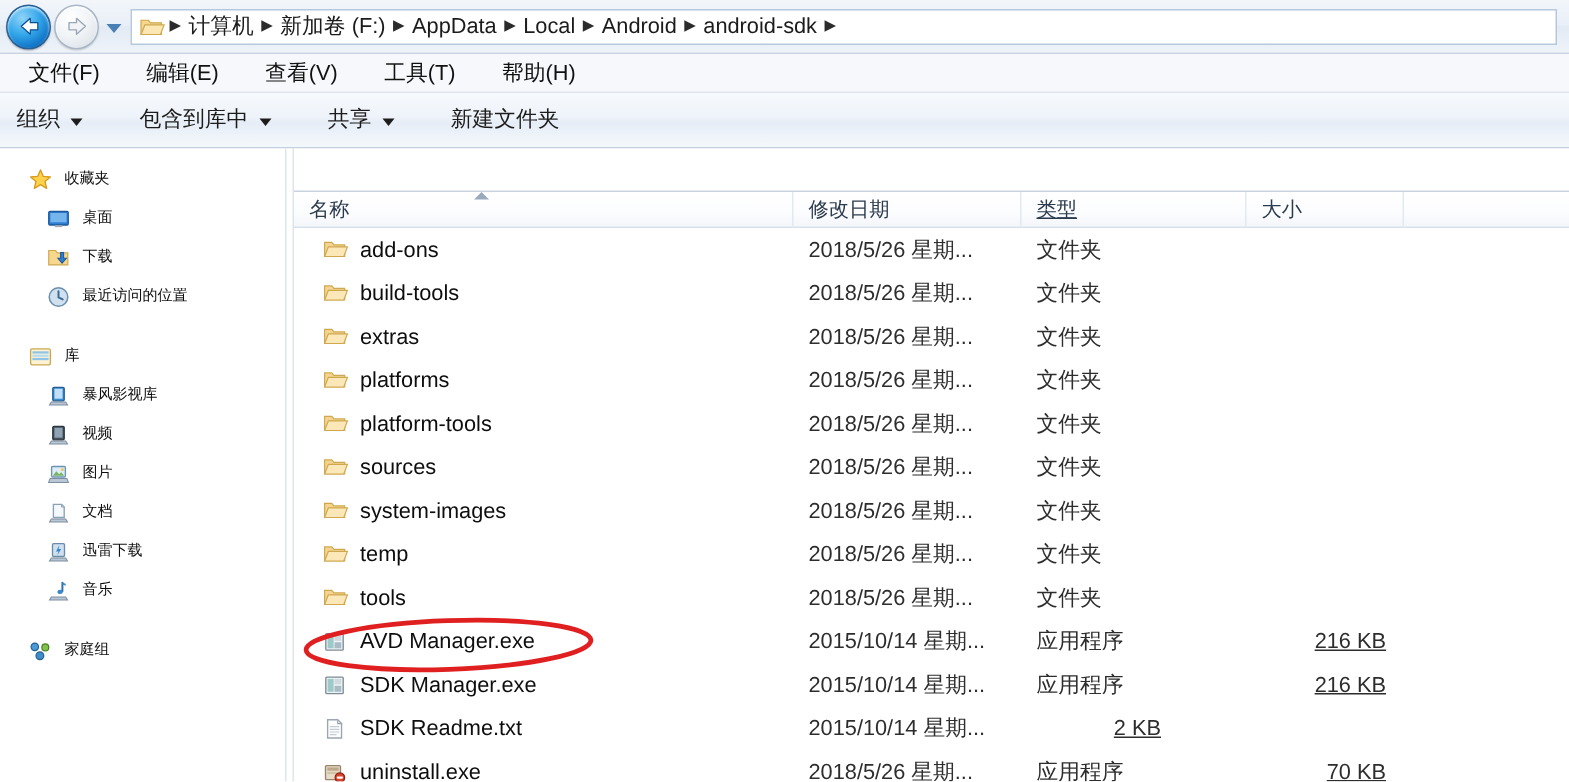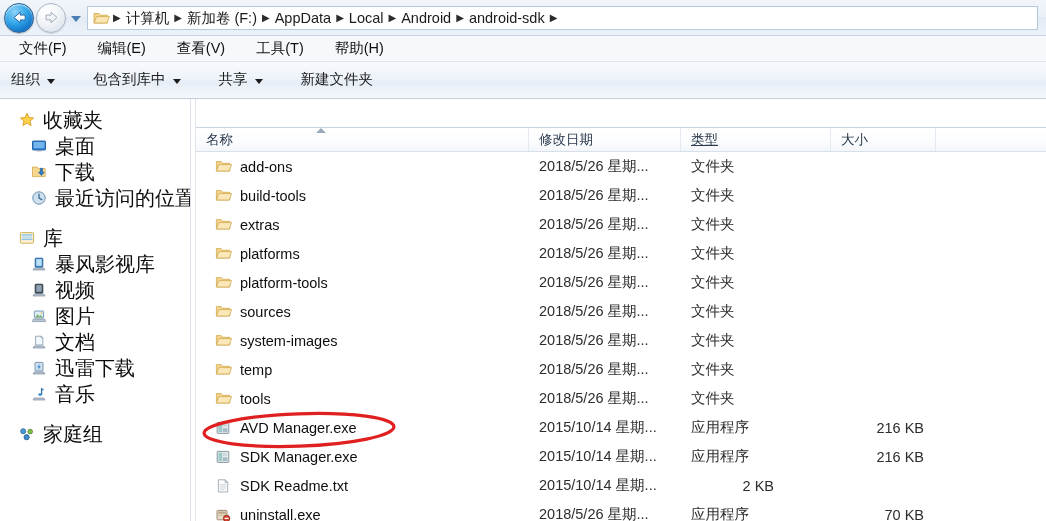--- a/index.html
+++ b/index.html
@@ -172,21 +172,21 @@
     white-space: nowrap;
   }
   .navrow.child { padding-left: 30px; }
   .navicon {
     width: 18px; height: 18px;
     margin-right: 7px;
     display: flex; align-items: center; justify-content: center;
     flex: 0 0 18px;
   }
   .navlabel {
-    font-size: 20px;
+    font-size: 10px;
     color: #0d0d0d;
     line-height: 18px;
   }
   .navgap { height: 14px; }
 
   
   .listpane {
     flex: 1;
     height: 100%;
     background: #ffffff;
@@ -251,20 +251,21 @@
     display: flex; align-items: center; justify-content: center;
   }
   .cell-date { width: 152px; padding-left: 10px; color: #2d2d2d; white-space: nowrap; }
   .cell-type { width: 150px; padding-left: 10px; color: #2d2d2d; white-space: nowrap; }
   .cell-size {
     width: 105px;
     padding-right: 12px;
     text-align: right;
     color: #2d2d2d;
     white-space: nowrap;
+    text-decoration: underline;
   }
 
   
   .annotation {
     position: absolute;
     left: 200px;
     top: 411px;
     width: 200px;
     height: 38px;
     pointer-events: none;

